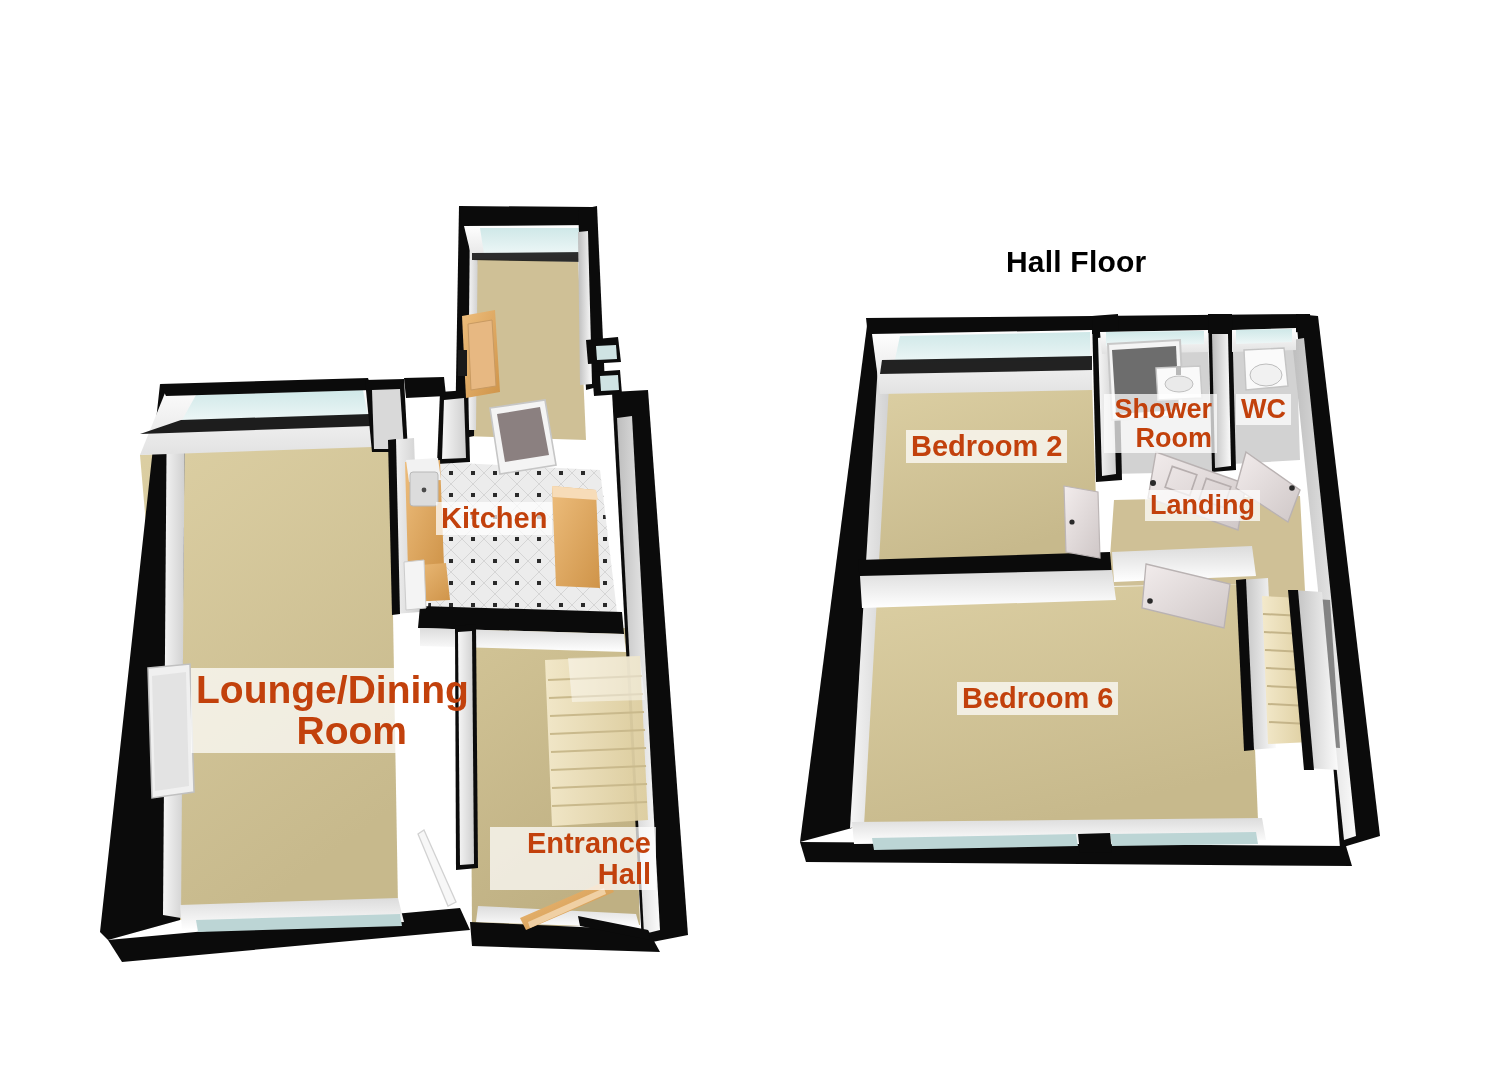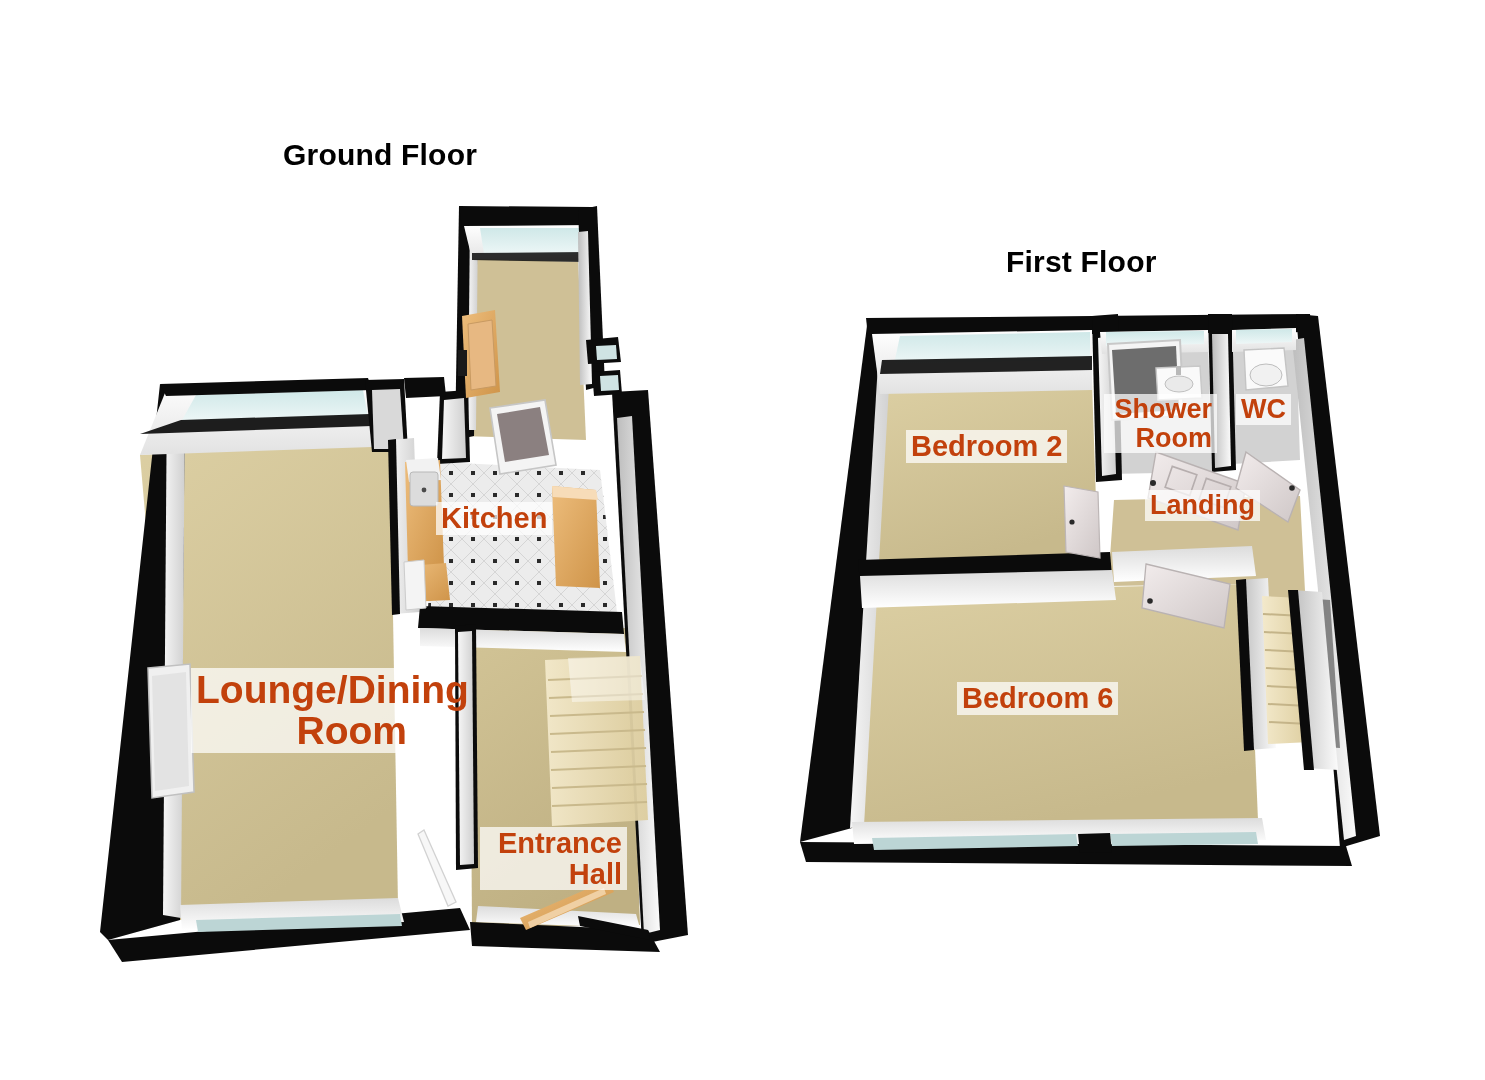--- a/index.html
+++ b/index.html
@@ -48,21 +48,21 @@
     font-weight: bold;
     text-align: right;
     background: rgba(255,255,255,0.72);
     line-height: 1.06;
     white-space: pre-line;
     padding: 1px 5px;
     box-sizing: border-box;
   }
   #lbl-lounge   { left: 191px; top: 668px; font-size: 39px; width: 221px; }
   #lbl-kitchen  { left: 436px; top: 502px; font-size: 29px; }
-  #lbl-entrance { left: 480px; top: 827px; font-size: 29px; width: 147px; }
+  #lbl-entrance { left: 490px; top: 827px; font-size: 29px; width: 166px; }
   #lbl-bed2     { left: 906px; top: 430px; font-size: 29px; }
   #lbl-bed1     { left: 957px; top: 682px; font-size: 29px; }
   #lbl-shower   { left: 1104px; top: 394px; font-size: 27px; width: 113px; }
   #lbl-wc       { left: 1236px; top: 394px; font-size: 27px; }
   #lbl-landing  { left: 1145px; top: 490px; font-size: 27px; }
 </style>
 </head>
 <body>
 
 <div id="stage">
@@ -337,22 +337,21 @@
         </g>
         <polygon points="1300,598 1330,600 1340,748 1308,746" fill="#5c5c5c" opacity="0.7"></polygon>
       </g>
 
       <polygon points="1292,590 1322,592 1338,770 1306,768" fill="url(#wallE)"></polygon>
       <polygon points="1288,590 1298,590 1314,770 1304,770" fill="#0b0b0b"></polygon>
 
     </g>
   </svg>
 
-  <div class="floor-title" id="title-ground">Ground Floor</div>
-  <div class="floor-title" id="title-first">First Floor</div>
+  <div class="floor-title" id="title-first">Hall Floor</div>
 
   <div class="room-label" id="lbl-lounge">Lounge/Dining
 Room</div>
   <div class="room-label" id="lbl-kitchen">Kitchen</div>
   <div class="room-label" id="lbl-entrance">Entrance
 Hall</div>
 
   <div class="room-label" id="lbl-bed2">Bedroom 2</div>
   <div class="room-label" id="lbl-bed1">Bedroom 6</div>
   <div class="room-label" id="lbl-shower">Shower

